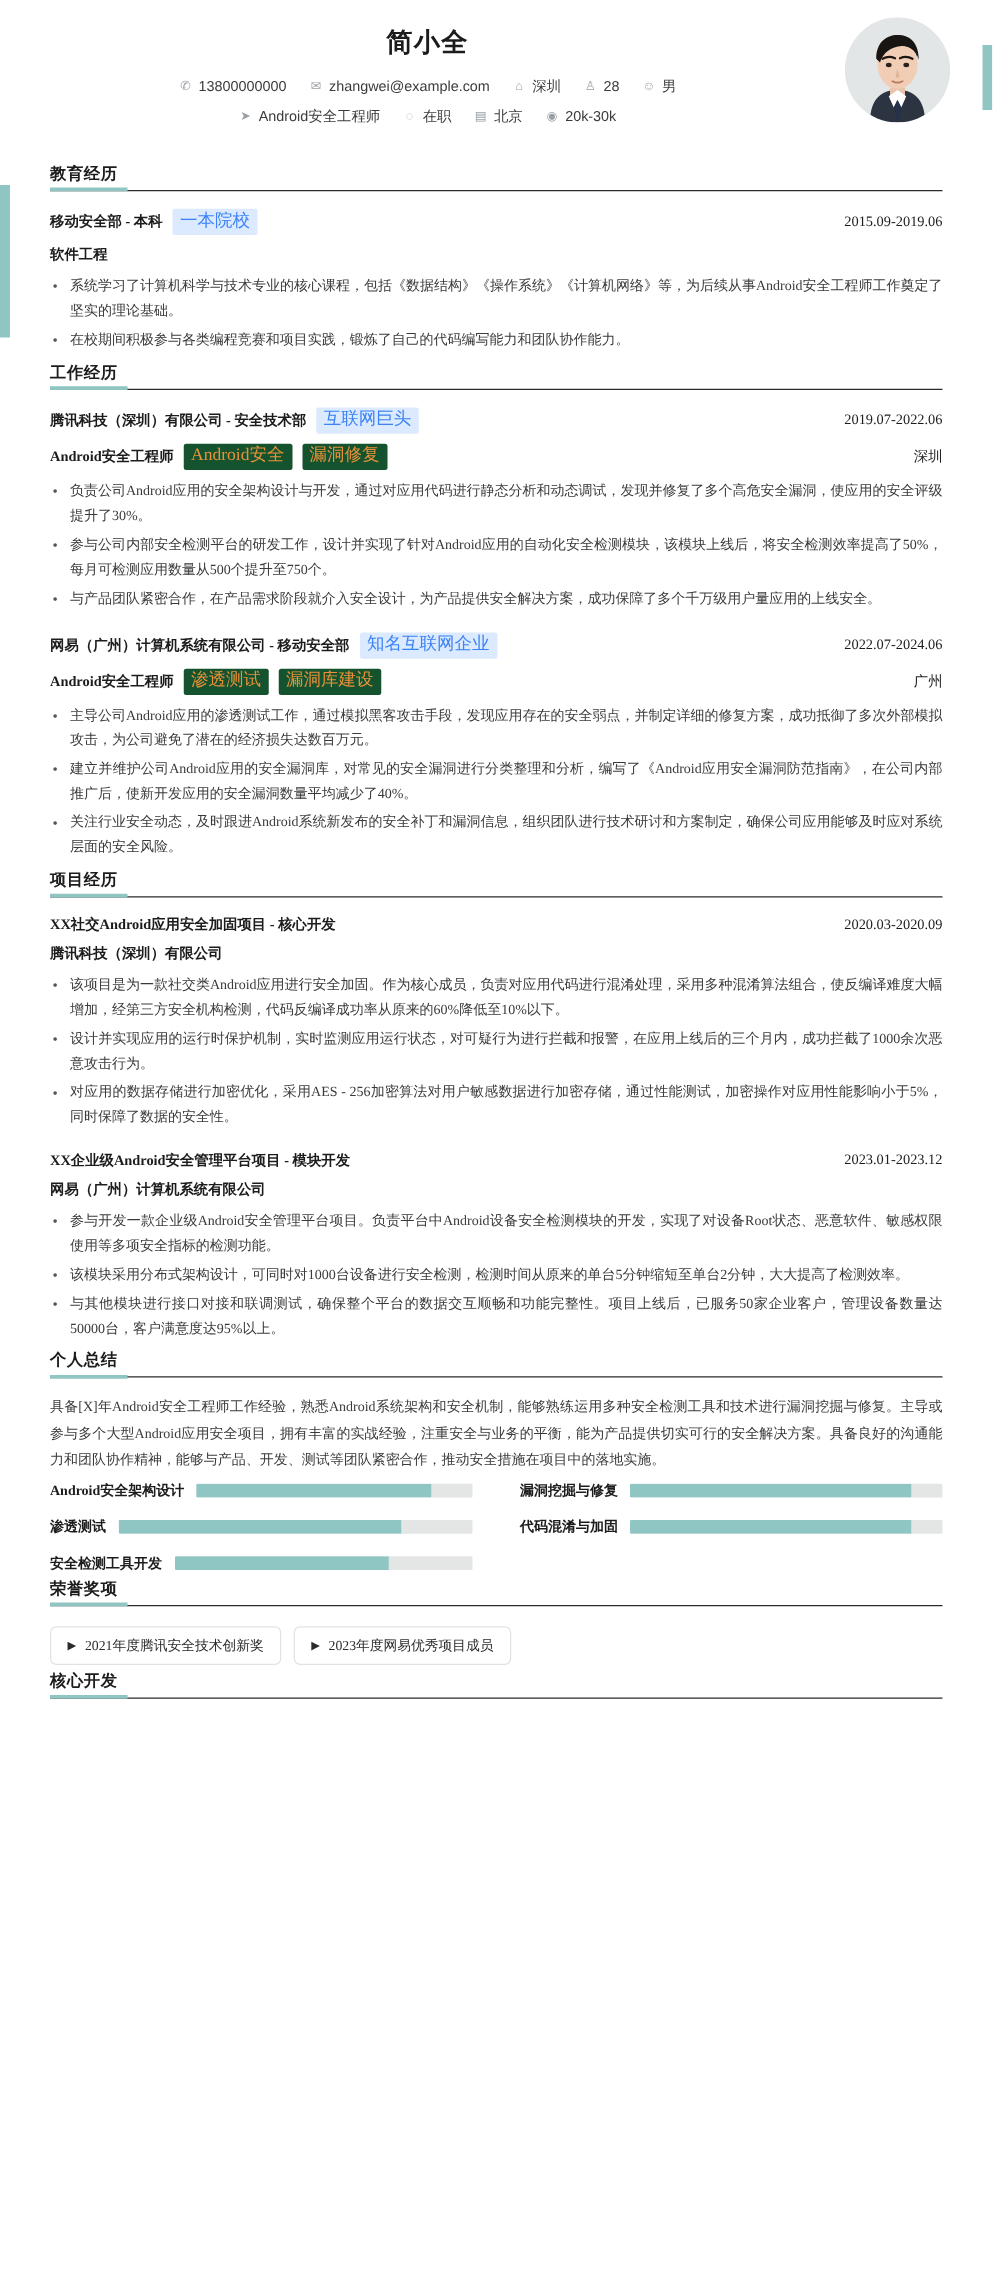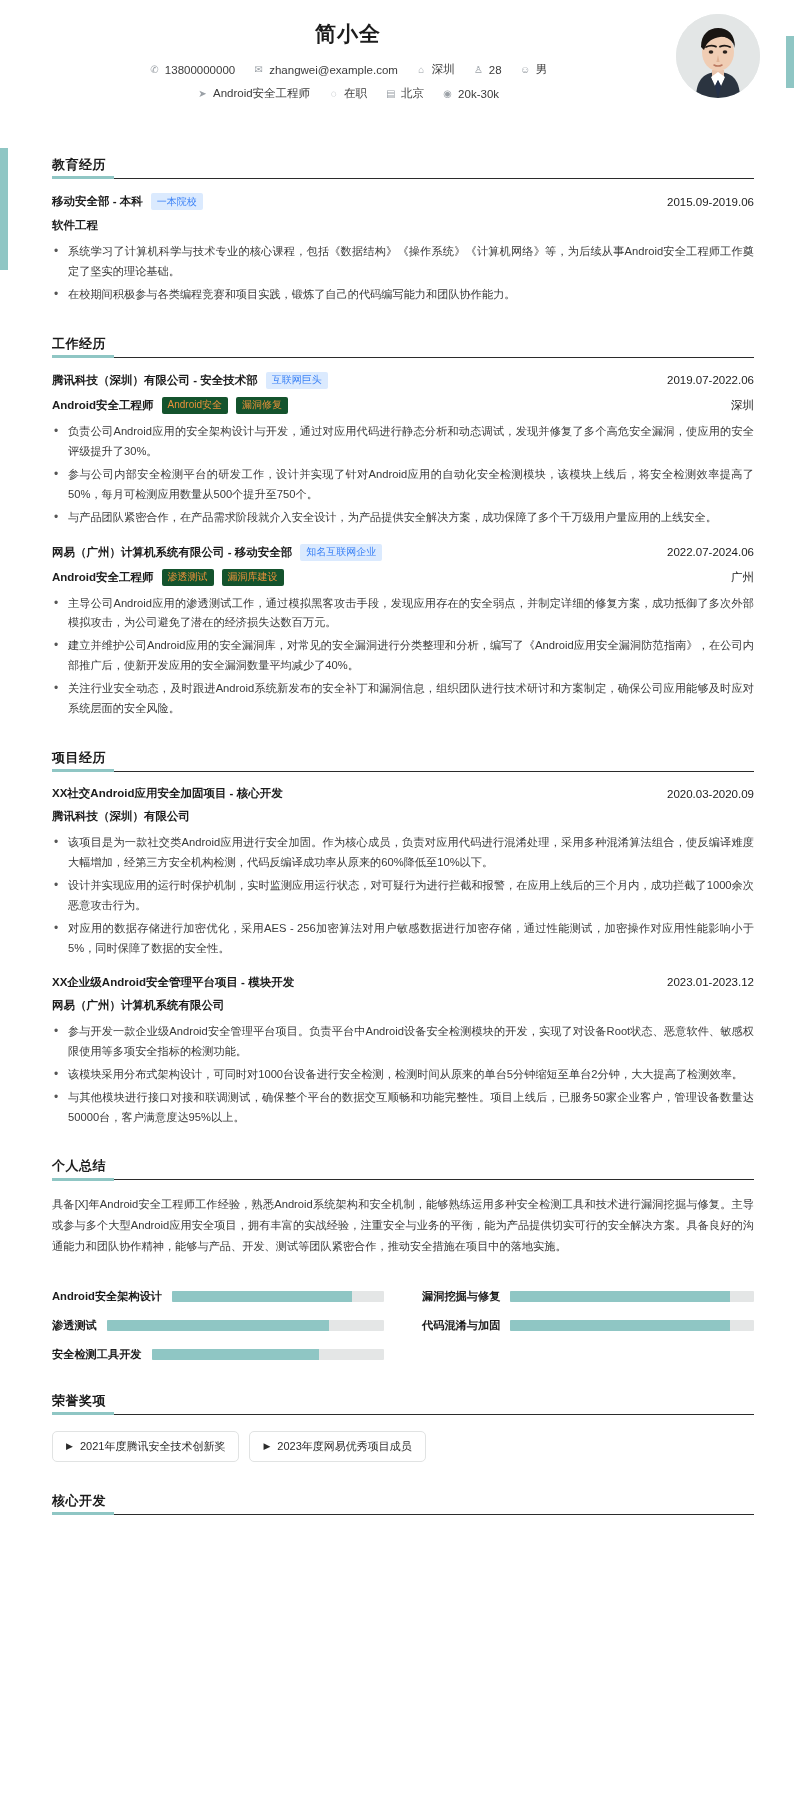--- a/index.html
+++ b/index.html
@@ -7,21 +7,21 @@
     width: 794px;
     background: #ffffff;
     font-family: "Liberation Sans", "DejaVu Sans", sans-serif;
     color: #2b2b2b;
   }
   .page {
     position: relative;
     width: 794px;
     min-height: 1815px;
     background: #ffffff;
-    padding: 0 0 18px 12px;
+    padding: 0 0 18px 0;
     overflow: hidden;
   }
   
   .edge {
     position: absolute;
     width: 8px;
     background: #8fc6c4;
     top: 148px;
     height: 122px;
   }
@@ -75,21 +75,21 @@
     top: 14px;
     width: 84px;
     height: 84px;
     border-radius: 50%;
     overflow: hidden;
     background: #e3e6e6;
   }
   .avatar svg { display: block; width: 84px; height: 84px; }
 
   
-  .section { padding: 0 40px; margin-top: 30px; }
+  .section { padding: 0 40px; margin-top: 4px; font-family: Liberation Serif, serif; }
   .sec-head {
     position: relative;
     border-bottom: 1.3px solid #2b2b2b;
     padding-bottom: 4px;
     margin-bottom: 14px;
   }
   .sec-head h2 {
     font-size: 13px;
     font-weight: bold;
     color: #1c1c1c;
@@ -141,21 +141,21 @@
     white-space: nowrap;
     font-weight: normal;
   }
   .loc {
     font-size: 11.5px;
     color: #1c1c1c;
     white-space: nowrap;
   }
   .tag {
     display: inline-block;
-    font-size: 10px;
+    font-size: 14px;
     line-height: 1;
     padding: 3.5px 6px;
     border-radius: 2px;
     white-space: nowrap;
     font-weight: normal;
   }
   .tag-blue   { background: #dbeafe; color: #3b82f6; }
   .tag-orange { background: #14532d; color: #e8913a; }
 
   ul.bullets { list-style: none; margin: 0; padding: 0; }

